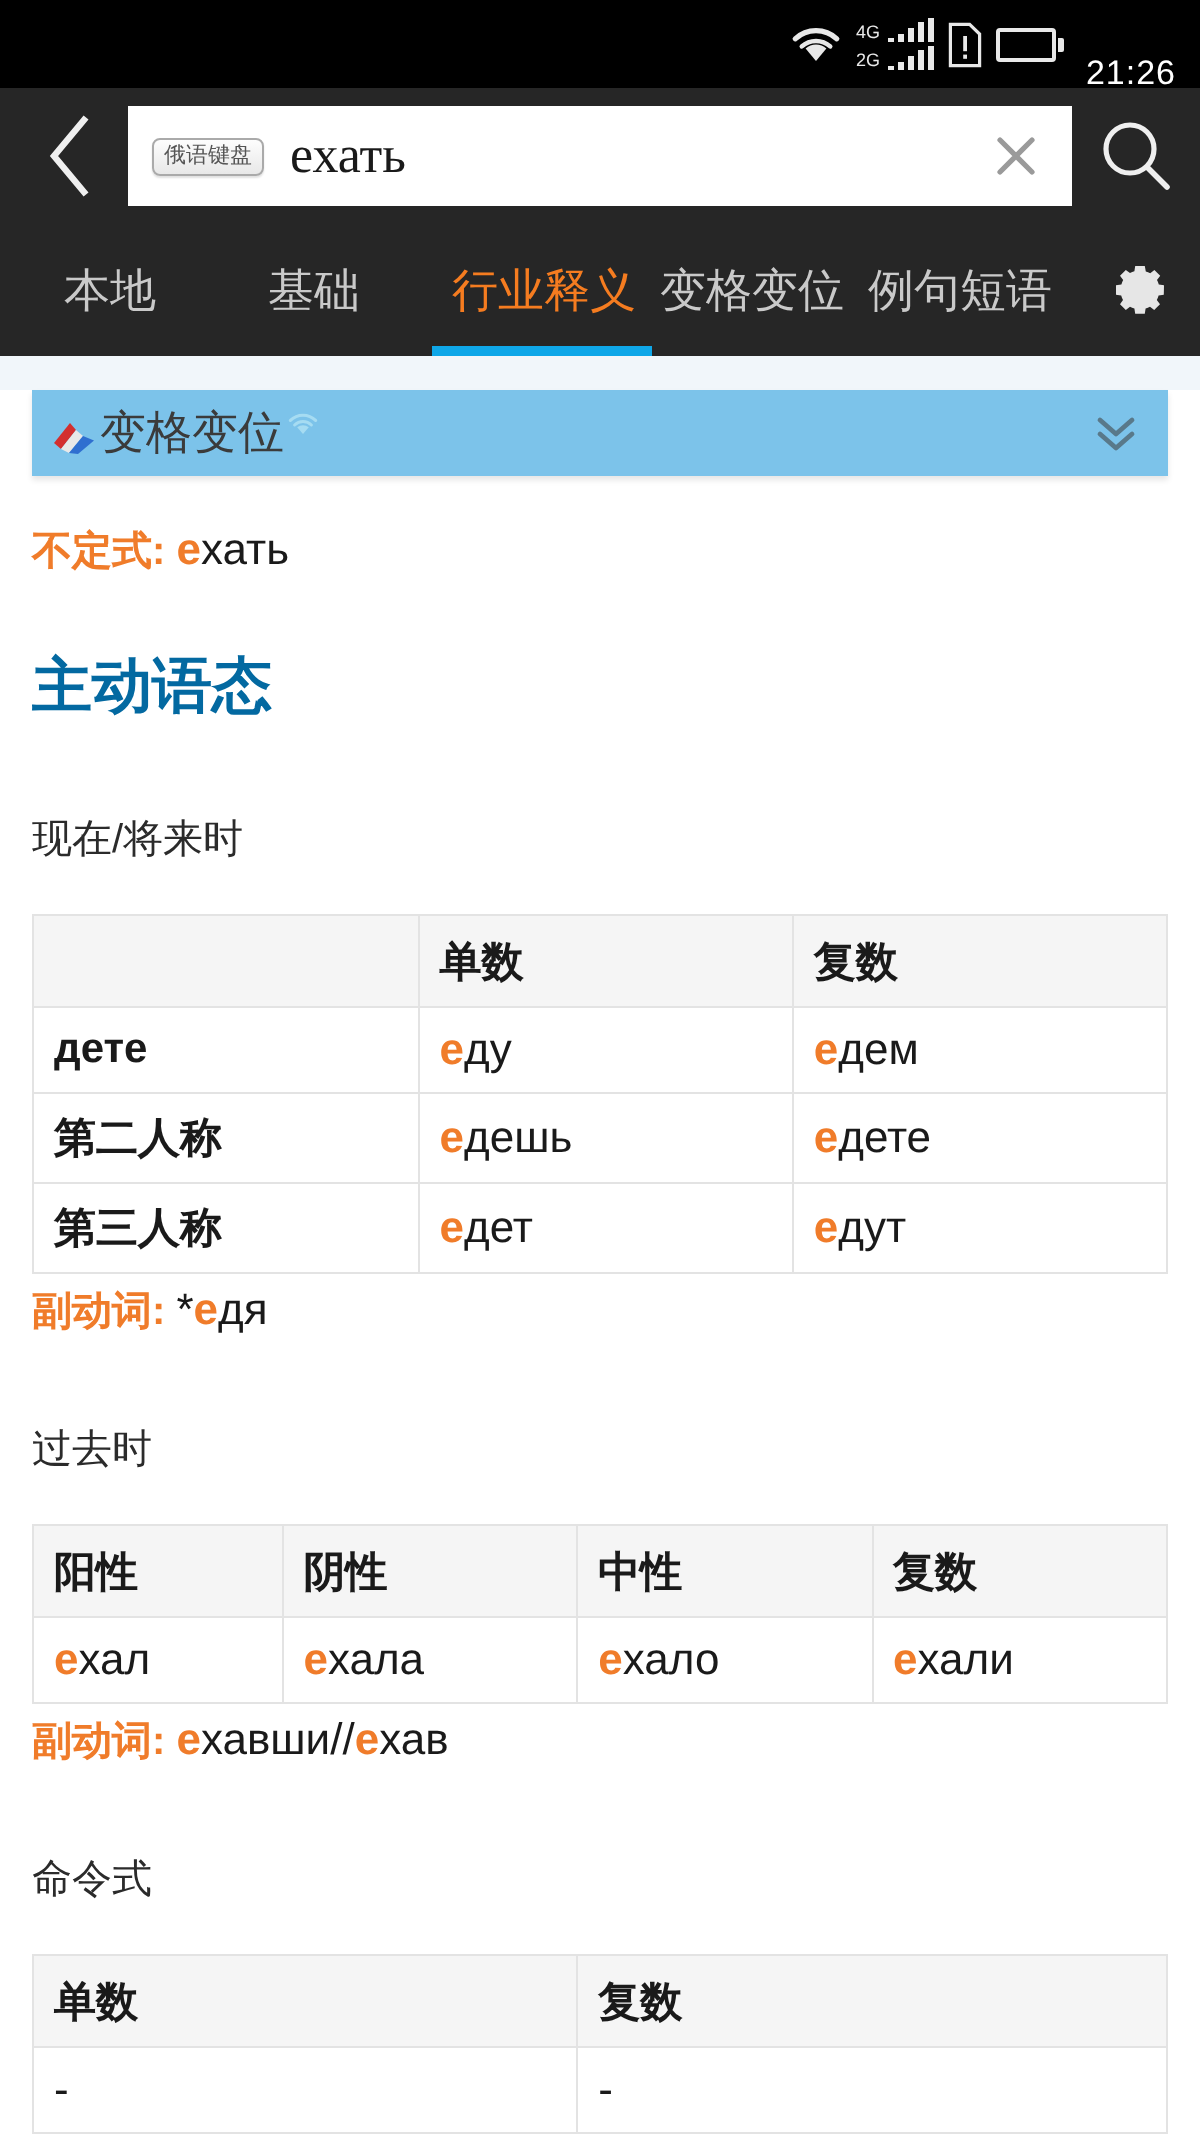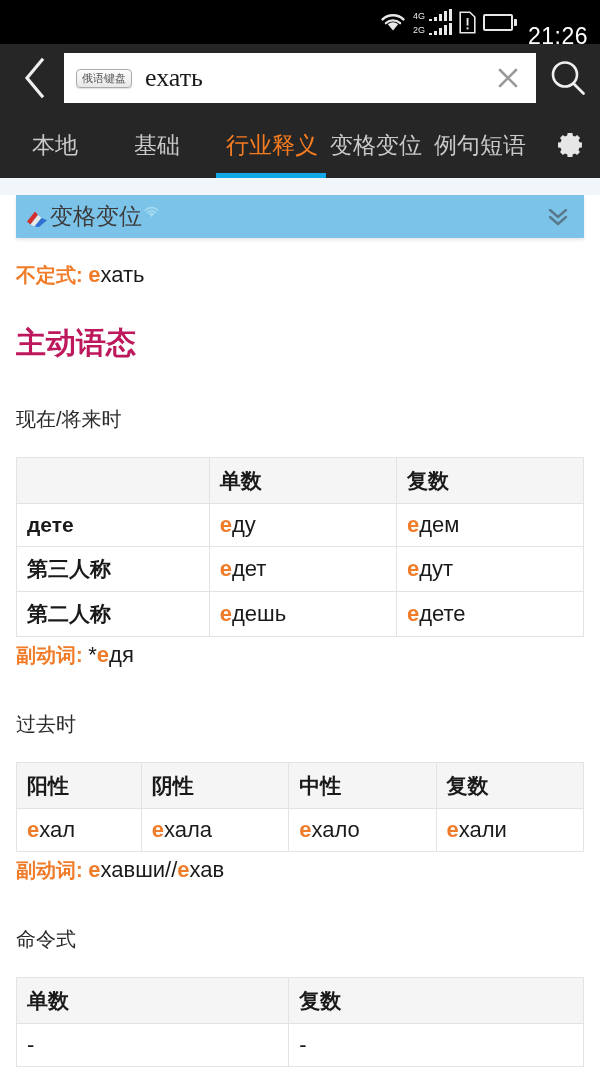--- a/index.html
+++ b/index.html
@@ -23,21 +23,21 @@
   .sig-group { display: flex; flex-direction: column; justify-content: center; gap: 2px; height: 30px; }
   .sig-row { display: flex; align-items: flex-end; gap: 2px; height: 12px; }
   .sig-lbl { font-size: 9px; line-height: 9px; color: #e8e8e8; font-family: "Liberation Sans", sans-serif; width: 14px; }
   .bar { width: 3px; background: #e8e8e8; display: inline-block; }
   .b1 { height: 2px; } .b2 { height: 4px; } .b3 { height: 7px; } .b4 { height: 10px; } .b5 { height: 12px; }
   .sim-ico { width: 17px; height: 23px; }
   .batt { display: flex; align-items: center; }
   .batt-body { width: 30px; height: 17px; border: 2px solid #e8e8e8; border-radius: 2px; padding: 2px; }
   .batt-fill { height: 100%; background: #e8e8e8; width: 62%; }
   .batt-cap { width: 3px; height: 7px; background: #e8e8e8; margin-left: 1px; border-radius: 0 1px 1px 0; }
-  .clock { font-size: 23px; color: #fff; letter-spacing: 0.5px; margin-left: 4px; margin-top: 29px; }
+  .clock { font-size: 17px; color: #fff; letter-spacing: 0.5px; margin-left: 4px; margin-top: 29px; }
 
   
   .searchbar {
     height: 68px; background: #262626;
     display: flex; align-items: center; padding: 0 0 0 6px; font-family: Liberation Serif, serif;
   }
   .back-btn { width: 58px; height: 68px; display: flex; align-items: center; justify-content: center; cursor: pointer; }
   .search-field {
     flex: 1; height: 50px; background: #fff; display: flex; align-items: center;
     padding: 0 6px 0 12px; margin-right: 0;
@@ -82,21 +82,21 @@
   .sec-spacer { flex: 1; }
   .chev2 { width: 24px; height: 22px; opacity: .55; }
 
   .block { padding: 0 16px; }
   .line-orange-label {
     font-size: 20px; color: #f07c2a; font-weight: bold; margin-top: 24px;
   }
   .line-orange-label .ru { color: #1a1a1a; font-weight: normal; font-size: 22px; }
   .line-orange-label .ru .e { color: #f07c2a; font-weight: bold; }
 
-  .voice-title { font-size: 30px; color: #be185d; font-weight: bold; margin-top: 34px; }
+  .voice-title { font-size: 30px; color: #0369a1; font-weight: bold; margin-top: 34px; }
   .tense-label { font-size: 20px; color: #2b2b2b; margin-top: 42px; }
 
   table.conj {
     width: calc(100% - 0px); border-collapse: collapse; margin-top: 24px;
     table-layout: fixed;
     padding-left: 40px;
   }
   table.conj th, table.conj td {
     border: 1px solid #e3e3e3; padding: 8px 10px; text-align: left; vertical-align: middle;
   }
@@ -238,28 +238,28 @@
           <th style="width:34%"></th>
           <th style="width:33%">单数</th>
           <th style="width:33%">复数</th>
         </tr>
         <tr>
           <td class="rowhead">дете</td>
           <td><span class="e">е</span><span>ду</span></td>
           <td><span class="e">е</span><span>дем</span></td>
         </tr>
         <tr>
+          <td class="rowhead">第二人称</td>
+          <td><span class="e">е</span><span>дешь</span></td>
+          <td><span class="e">е</span><span>дете</span></td>
+        </tr>
+        <tr>
           <td class="rowhead">第三人称</td>
           <td><span class="e">е</span><span>дет</span></td>
           <td><span class="e">е</span><span>дут</span></td>
-        </tr>
-        <tr>
-          <td class="rowhead">第二人称</td>
-          <td><span class="e">е</span><span>дешь</span></td>
-          <td><span class="e">е</span><span>дете</span></td>
         </tr>
       </tbody>
         </table>
 
       <div class="adv-line">
         <span>副动词:</span>
         <span class="val"><span>*</span><span class="e">е</span><span>дя</span></span>
       </div>
 
       <div class="tense-label">过去时</div>

